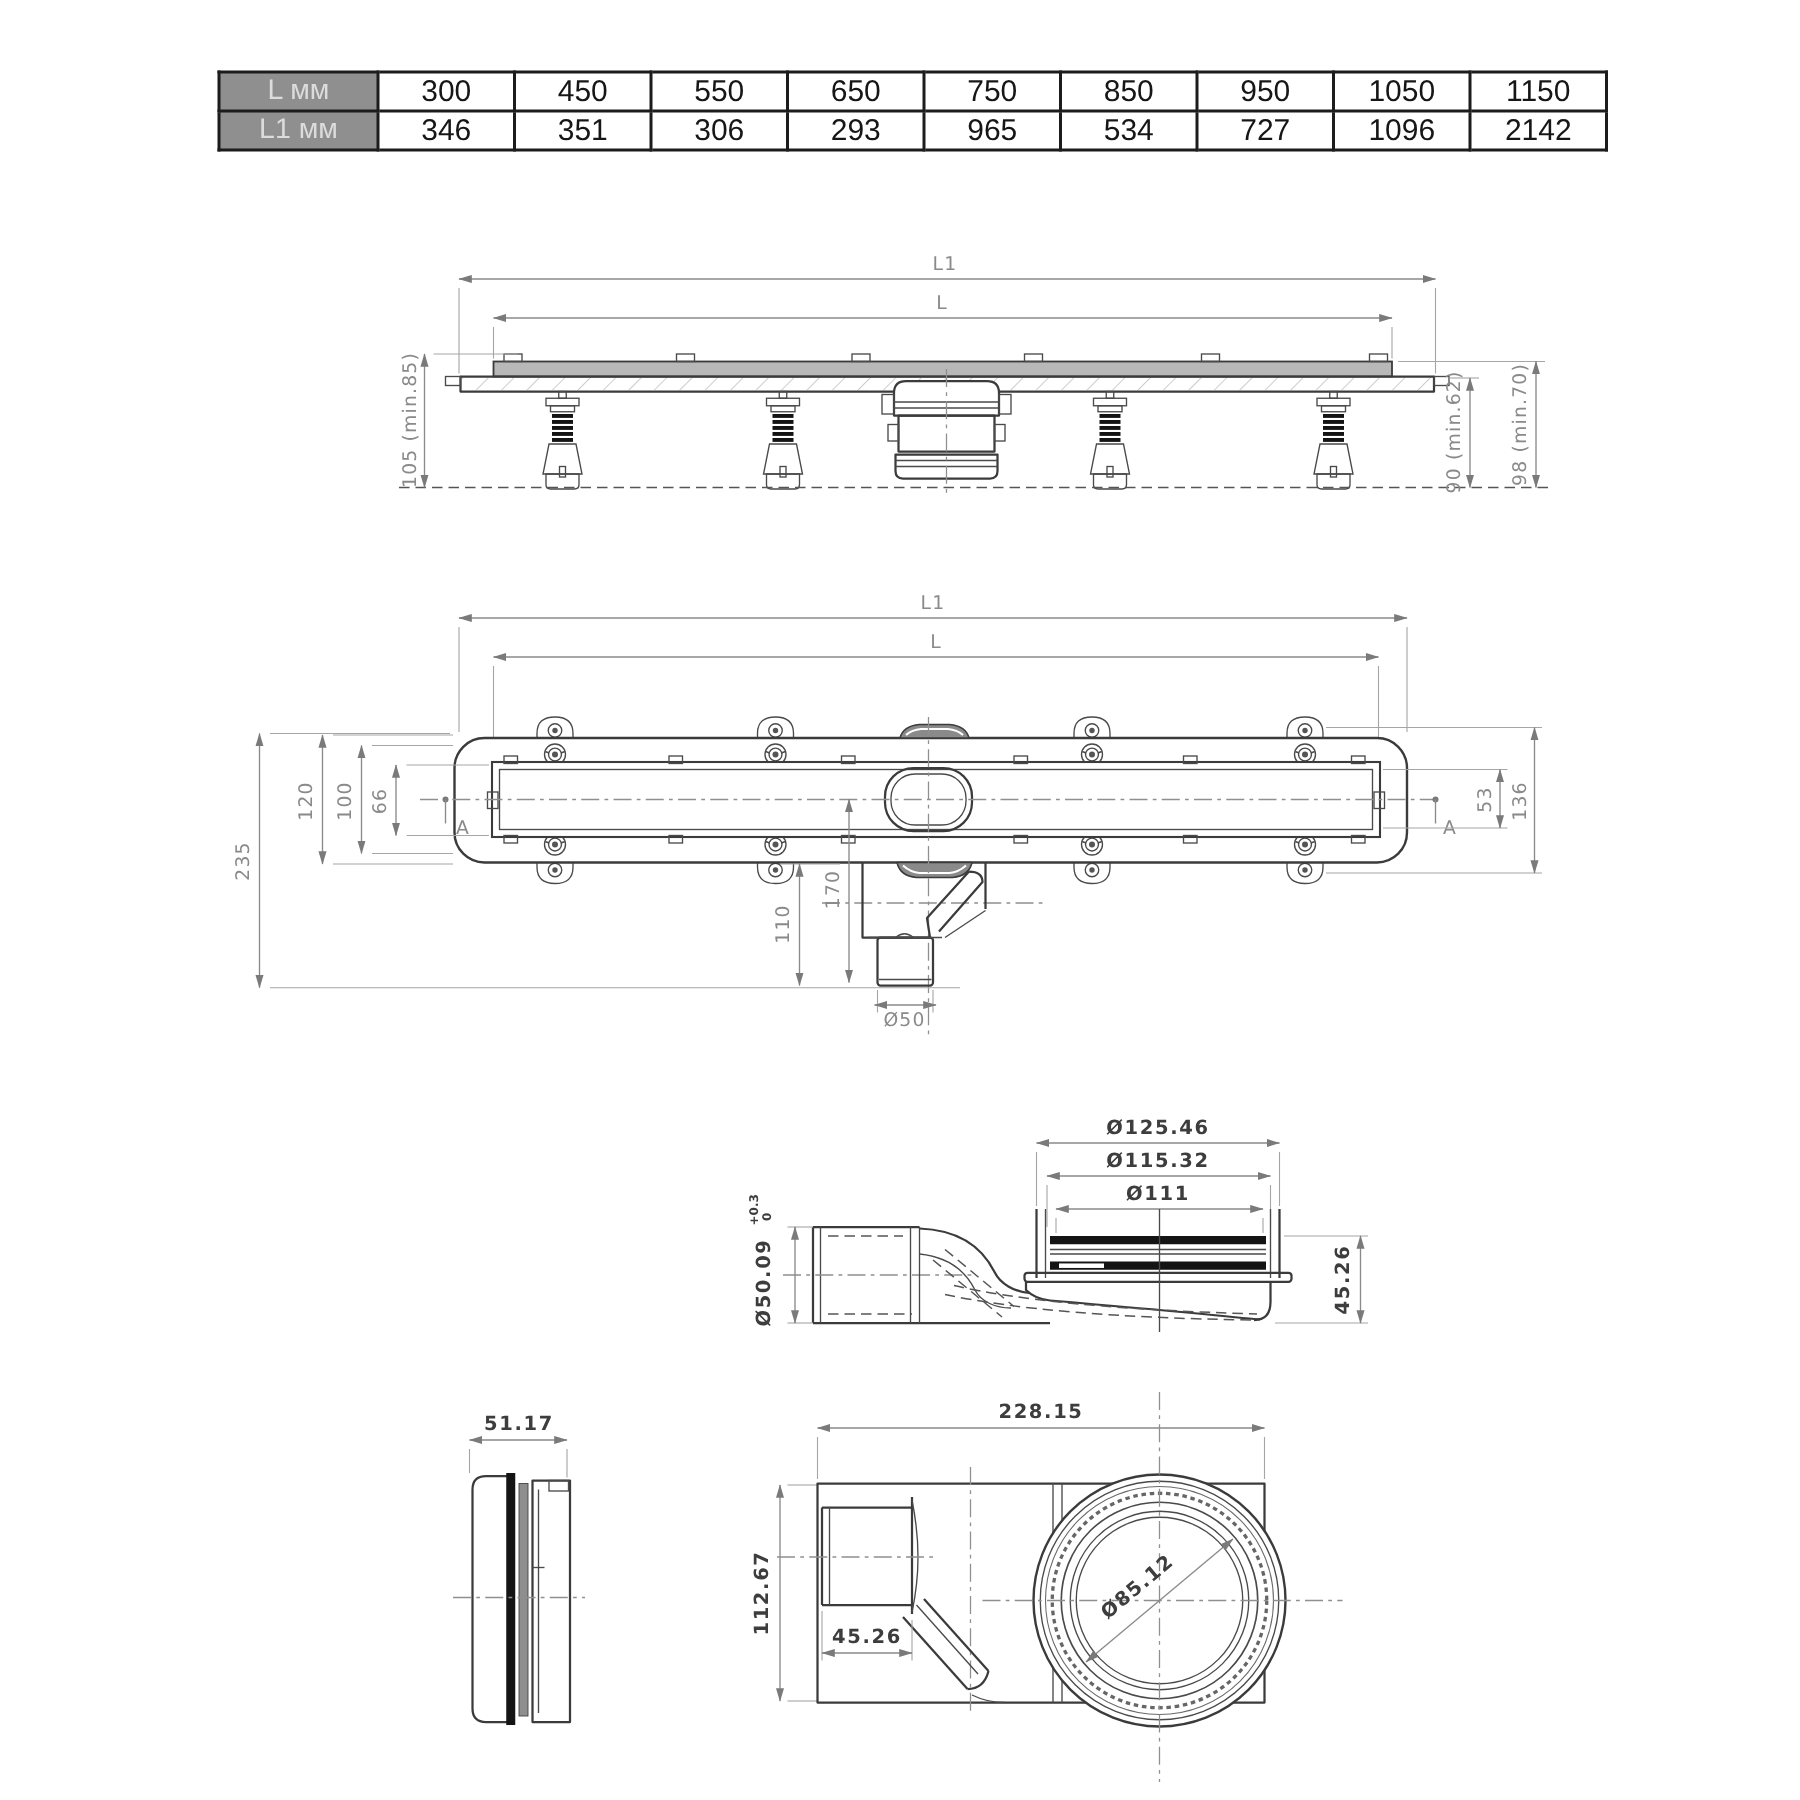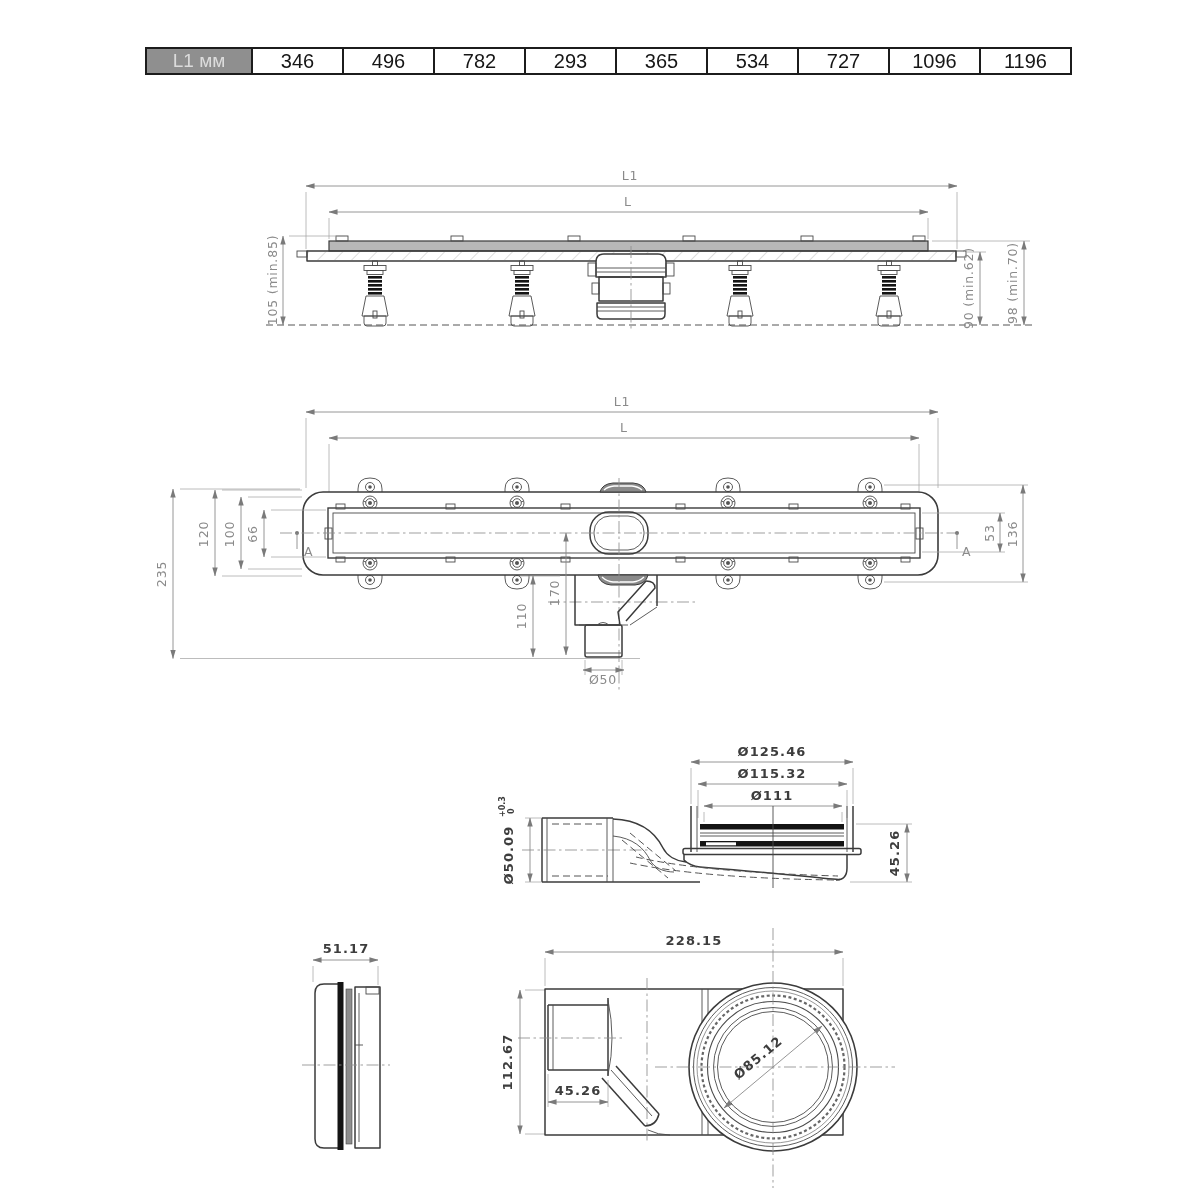--- a/index.html
+++ b/index.html
@@ -366,28 +366,40 @@
 
   <line x1="548" y1="1074" x2="548" y2="1107" class="xl"></line>
   <line x1="608" y1="1080" x2="608" y2="1107" class="xl"></line>
   <line x1="548" y1="1102" x2="608" y2="1102" class="dl" marker-start="url(#ar)" marker-end="url(#ar)"></line>
   <text x="578" y="1095" class="dimb mid">45.26</text>
 </g>
 </svg>
 
 <table id="size-table">
   <tbody>
+        <tr>
+    <th>L мм</th>
+    <td>300</td>
+    <td>450</td>
+    <td>550</td>
+    <td>650</td>
+    <td>750</td>
+    <td>850</td>
+    <td>950</td>
+    <td>1050</td>
+    <td>1150</td>
+  </tr>
   <tr>
     <th>L1 мм</th>
     <td>346</td>
-    <td>496</td>
-    <td>782</td>
+    <td>351</td>
+    <td>306</td>
     <td>293</td>
-    <td>365</td>
+    <td>965</td>
     <td>534</td>
     <td>727</td>
     <td>1096</td>
-    <td>1196</td>
+    <td>2142</td>
   </tr>
 </tbody>
     </table>
 
 </div>
 
 </body></html>

